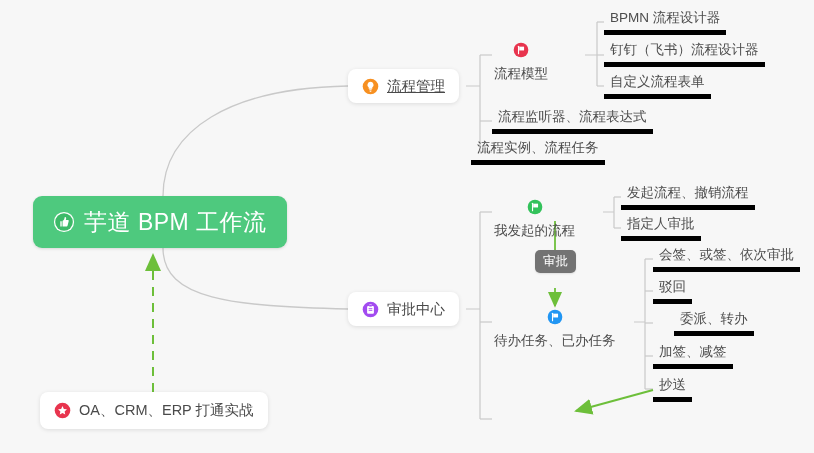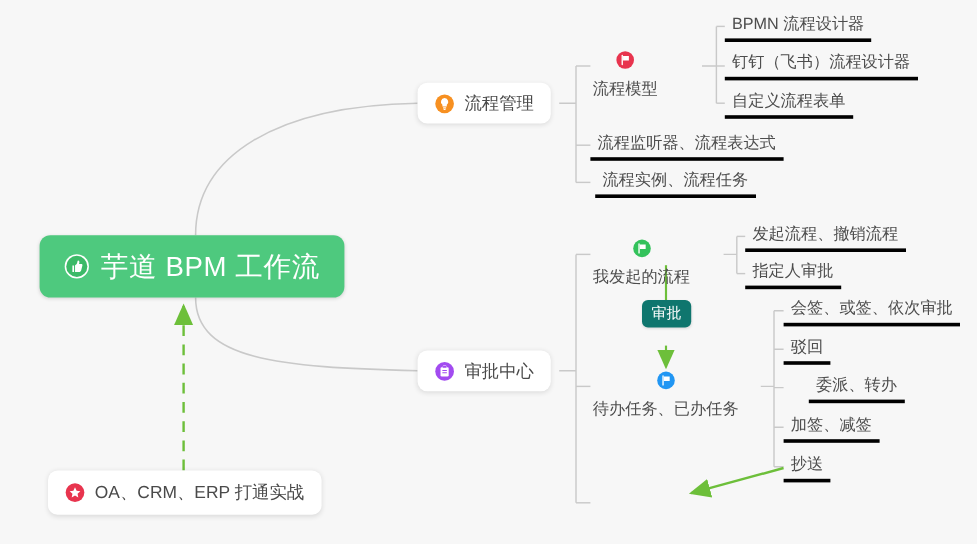--- a/index.html
+++ b/index.html
@@ -51,26 +51,26 @@
     background:transparent;
     flex-direction:column;
   }
 
   .leaf{
     display:flex;align-items:flex-end;
     font-size:13.5px;
     color:#4d4d4d;
     height:27px;
     padding:0 6px 3px 6px;
-    border-bottom:3px solid #000000;
+    border-bottom:5px solid #000000;
     background:transparent;
   }
 
   .badge{
-    background:#0f766e;
+    background:#737373;
     color:#ffffff;
     font-size:12.5px;
     border-radius:5px;
     padding:0 8px;
     height:23px;
     display:flex;align-items:center;justify-content:flex-end;
     box-shadow:0 1px 2px rgba(0,0,0,.10);
   }
 
   
@@ -145,21 +145,21 @@
       <svg width="22" height="22" viewBox="0 0 24 24">
         <circle cx="12" cy="12" r="11" fill="#ffffff"></circle>
         <circle cx="12" cy="12" r="9.6" fill="#3cba68"></circle>
         <path d="M9.5 11.2 L9.5 17 L8 17 L8 11.2 Z" fill="#ffffff"></path>
         <path d="M10.4 11.0 C10.4 11.0 11.6 10.3 12.2 9.1 C12.7 8.1 12.4 6.6 13.3 6.6 C14.2 6.6 14.5 7.6 14.3 8.6 C14.2 9.2 13.9 9.9 13.9 9.9 L16.2 9.9 C16.9 9.9 17.3 10.5 17.1 11.1 L16.0 15.6 C15.85 16.4 15.3 17 14.5 17 L10.4 17 Z" fill="#ffffff"></path>
       </svg>
     </span>
     <span class="txt">芋道 BPM 工作流</span>
   </div>
 
-  <div class="node card" style="left:348px;top:69px;">
+  <div class="node card" style="left:348px;top:69px;text-decoration:underline;">
     <span class="ico">
       <svg width="17" height="17" viewBox="0 0 24 24">
         <circle cx="12" cy="12" r="11" fill="#f79021"></circle>
         <path d="M12 5.3 A4.4 4.4 0 0 0 9.4 13.2 L9.4 15.1 L14.6 15.1 L14.6 13.2 A4.4 4.4 0 0 0 12 5.3 Z" fill="#ffffff"></path>
         <rect x="10.1" y="16.0" width="3.8" height="1.4" rx="0.6" fill="#ffffff"></rect>
         <rect x="10.7" y="18.1" width="2.6" height="1.2" rx="0.6" fill="#ffffff"></rect>
       </svg>
     </span>
     <span>流程管理</span>
   </div>
@@ -181,21 +181,21 @@
   <div class="node leaf" style="left:604px;top:40px;">
     <span>钉钉（飞书）流程设计器</span>
   </div>
   <div class="node leaf" style="left:604px;top:72px;">
     <span>自定义流程表单</span>
   </div>
 
   <div class="node leaf" style="left:492px;top:107px;">
     <span>流程监听器、流程表达式</span>
   </div>
-  <div class="node leaf" style="left:496px;top:138px;text-align:right;">
+  <div class="node leaf" style="left:471px;top:138px;text-align:right;">
     <span>流程实例、流程任务</span>
   </div>
 
   <div class="node card" style="left:348px;top:292px;">
     <span class="ico">
       <svg width="17" height="17" viewBox="0 0 24 24">
         <circle cx="12" cy="12" r="11" fill="#a24bf0"></circle>
         <rect x="7.2" y="7.0" width="9.6" height="11.0" rx="1.5" fill="#ffffff"></rect>
         <rect x="9.8" y="5.0" width="4.4" height="2.8" rx="1.1" fill="#ffffff"></rect>
         <rect x="9.8" y="5.6" width="4.4" height="2.2" rx="1.0" fill="#a24bf0"></rect>

